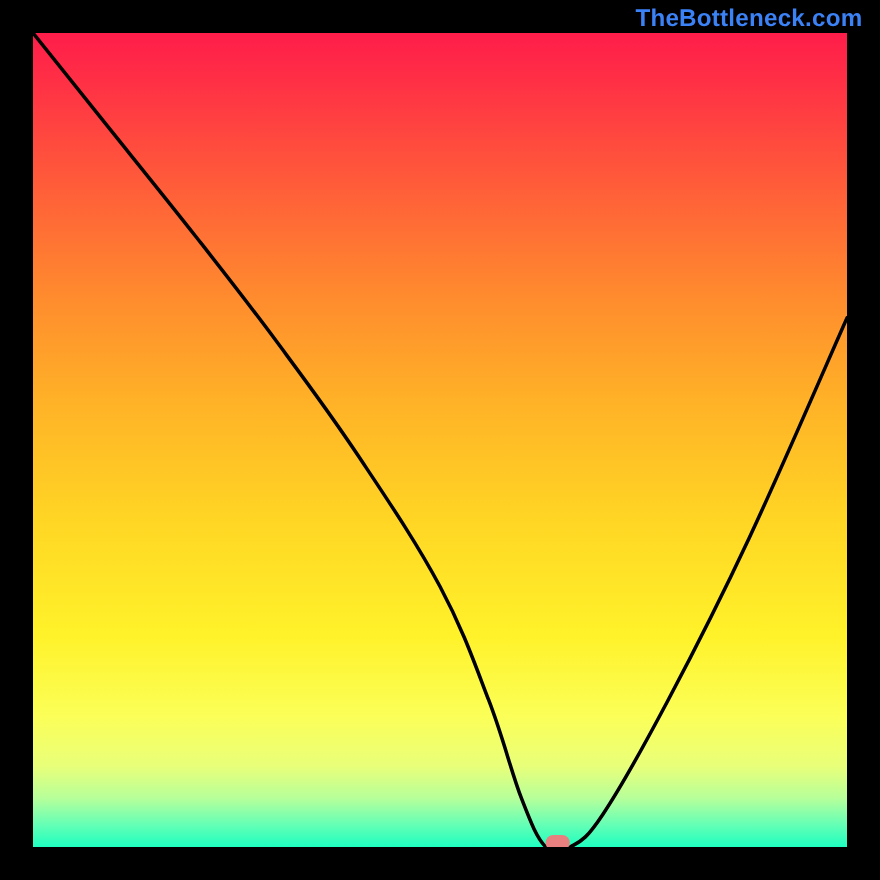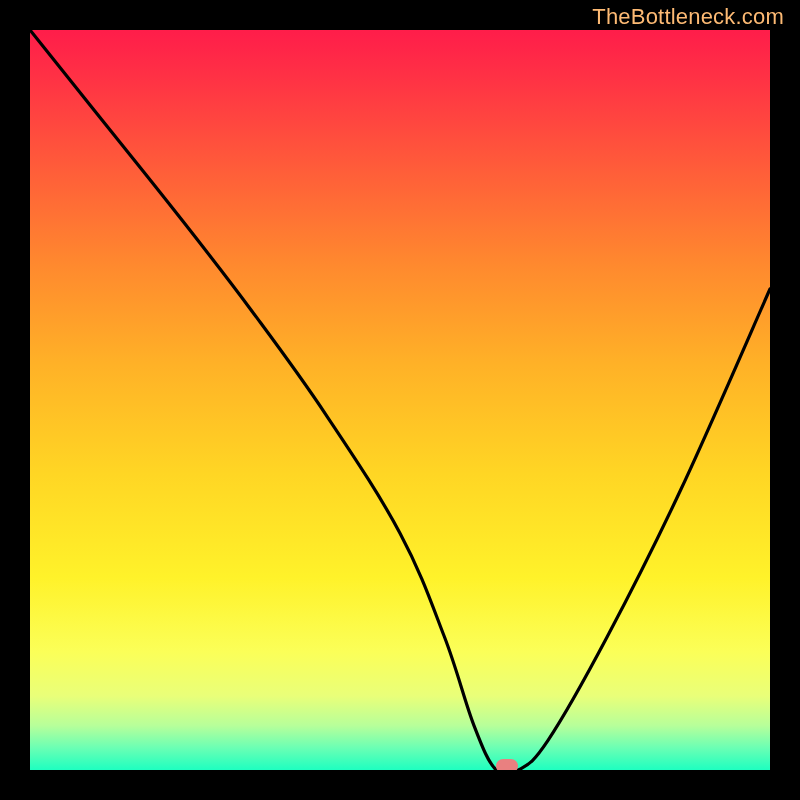--- a/index.html
+++ b/index.html
@@ -14,23 +14,23 @@
   .frame {
     position: relative;
     width: 800px;
     height: 800px;
     background: #000;
   }
   .watermark {
     position: absolute;
     top: 4px;
     right: 16px;
-    color: #fdba74;
+    color: #3b82f6;
     font-size: 22px;
-    font-weight: 400;
+    font-weight: 700;
     letter-spacing: 0.2px;
   }
   .plot-area {
     position: absolute;
     left: 30px;
     top: 30px;
     width: 740px;
     height: 740px;
     overflow: hidden;
   }

